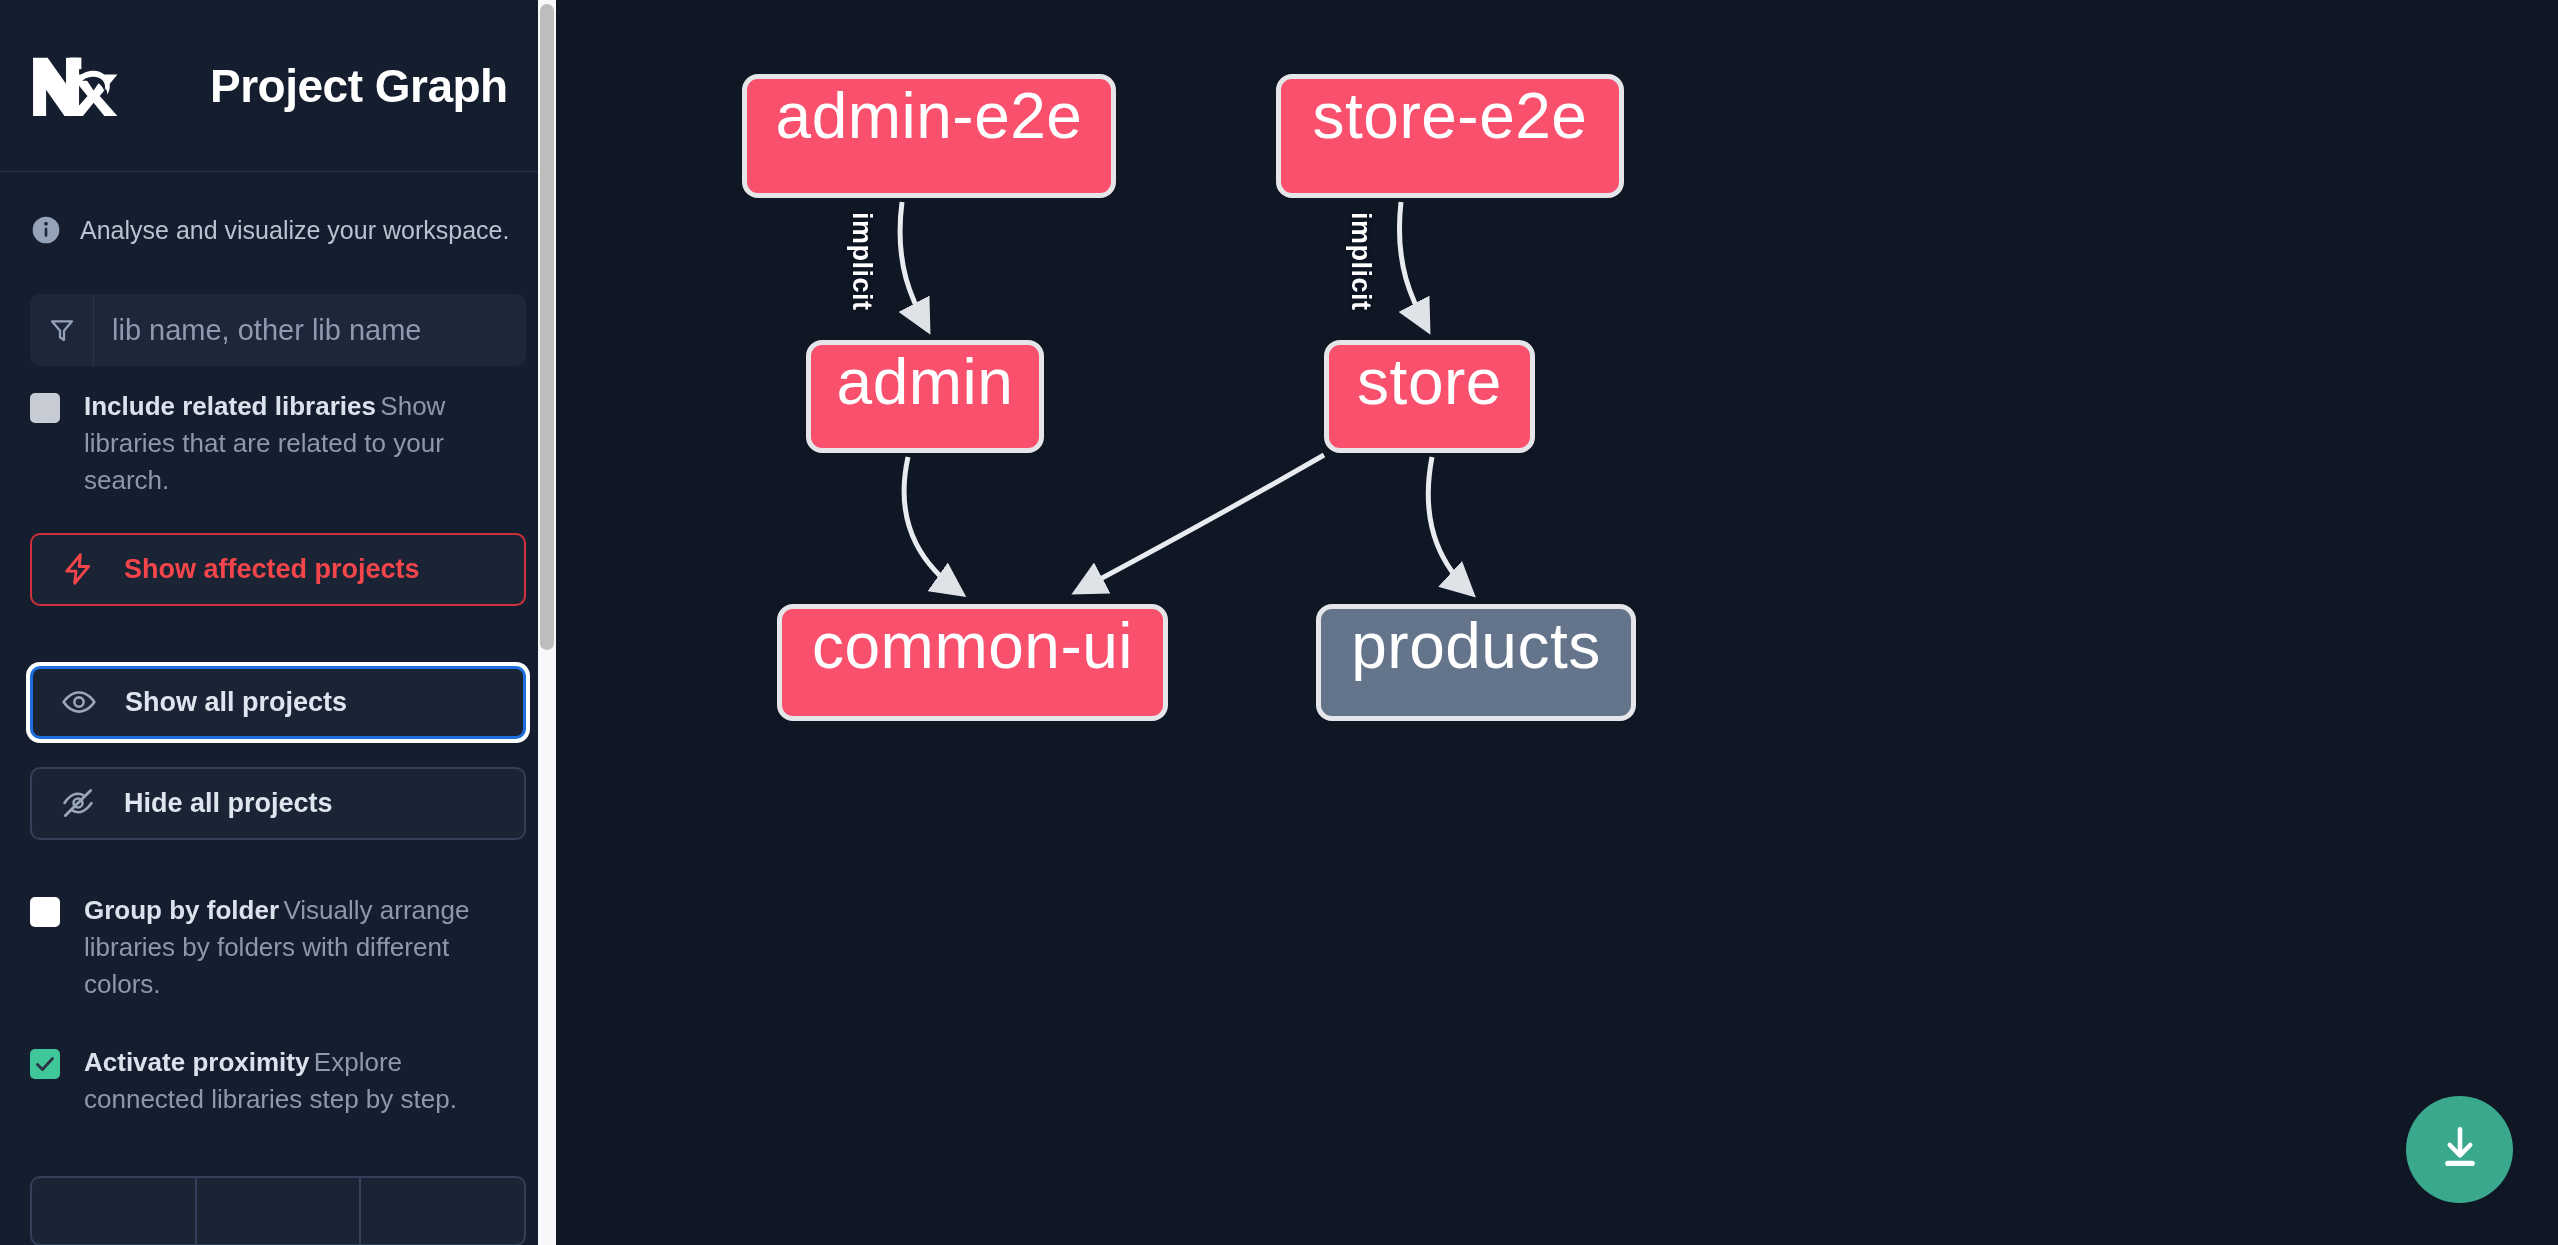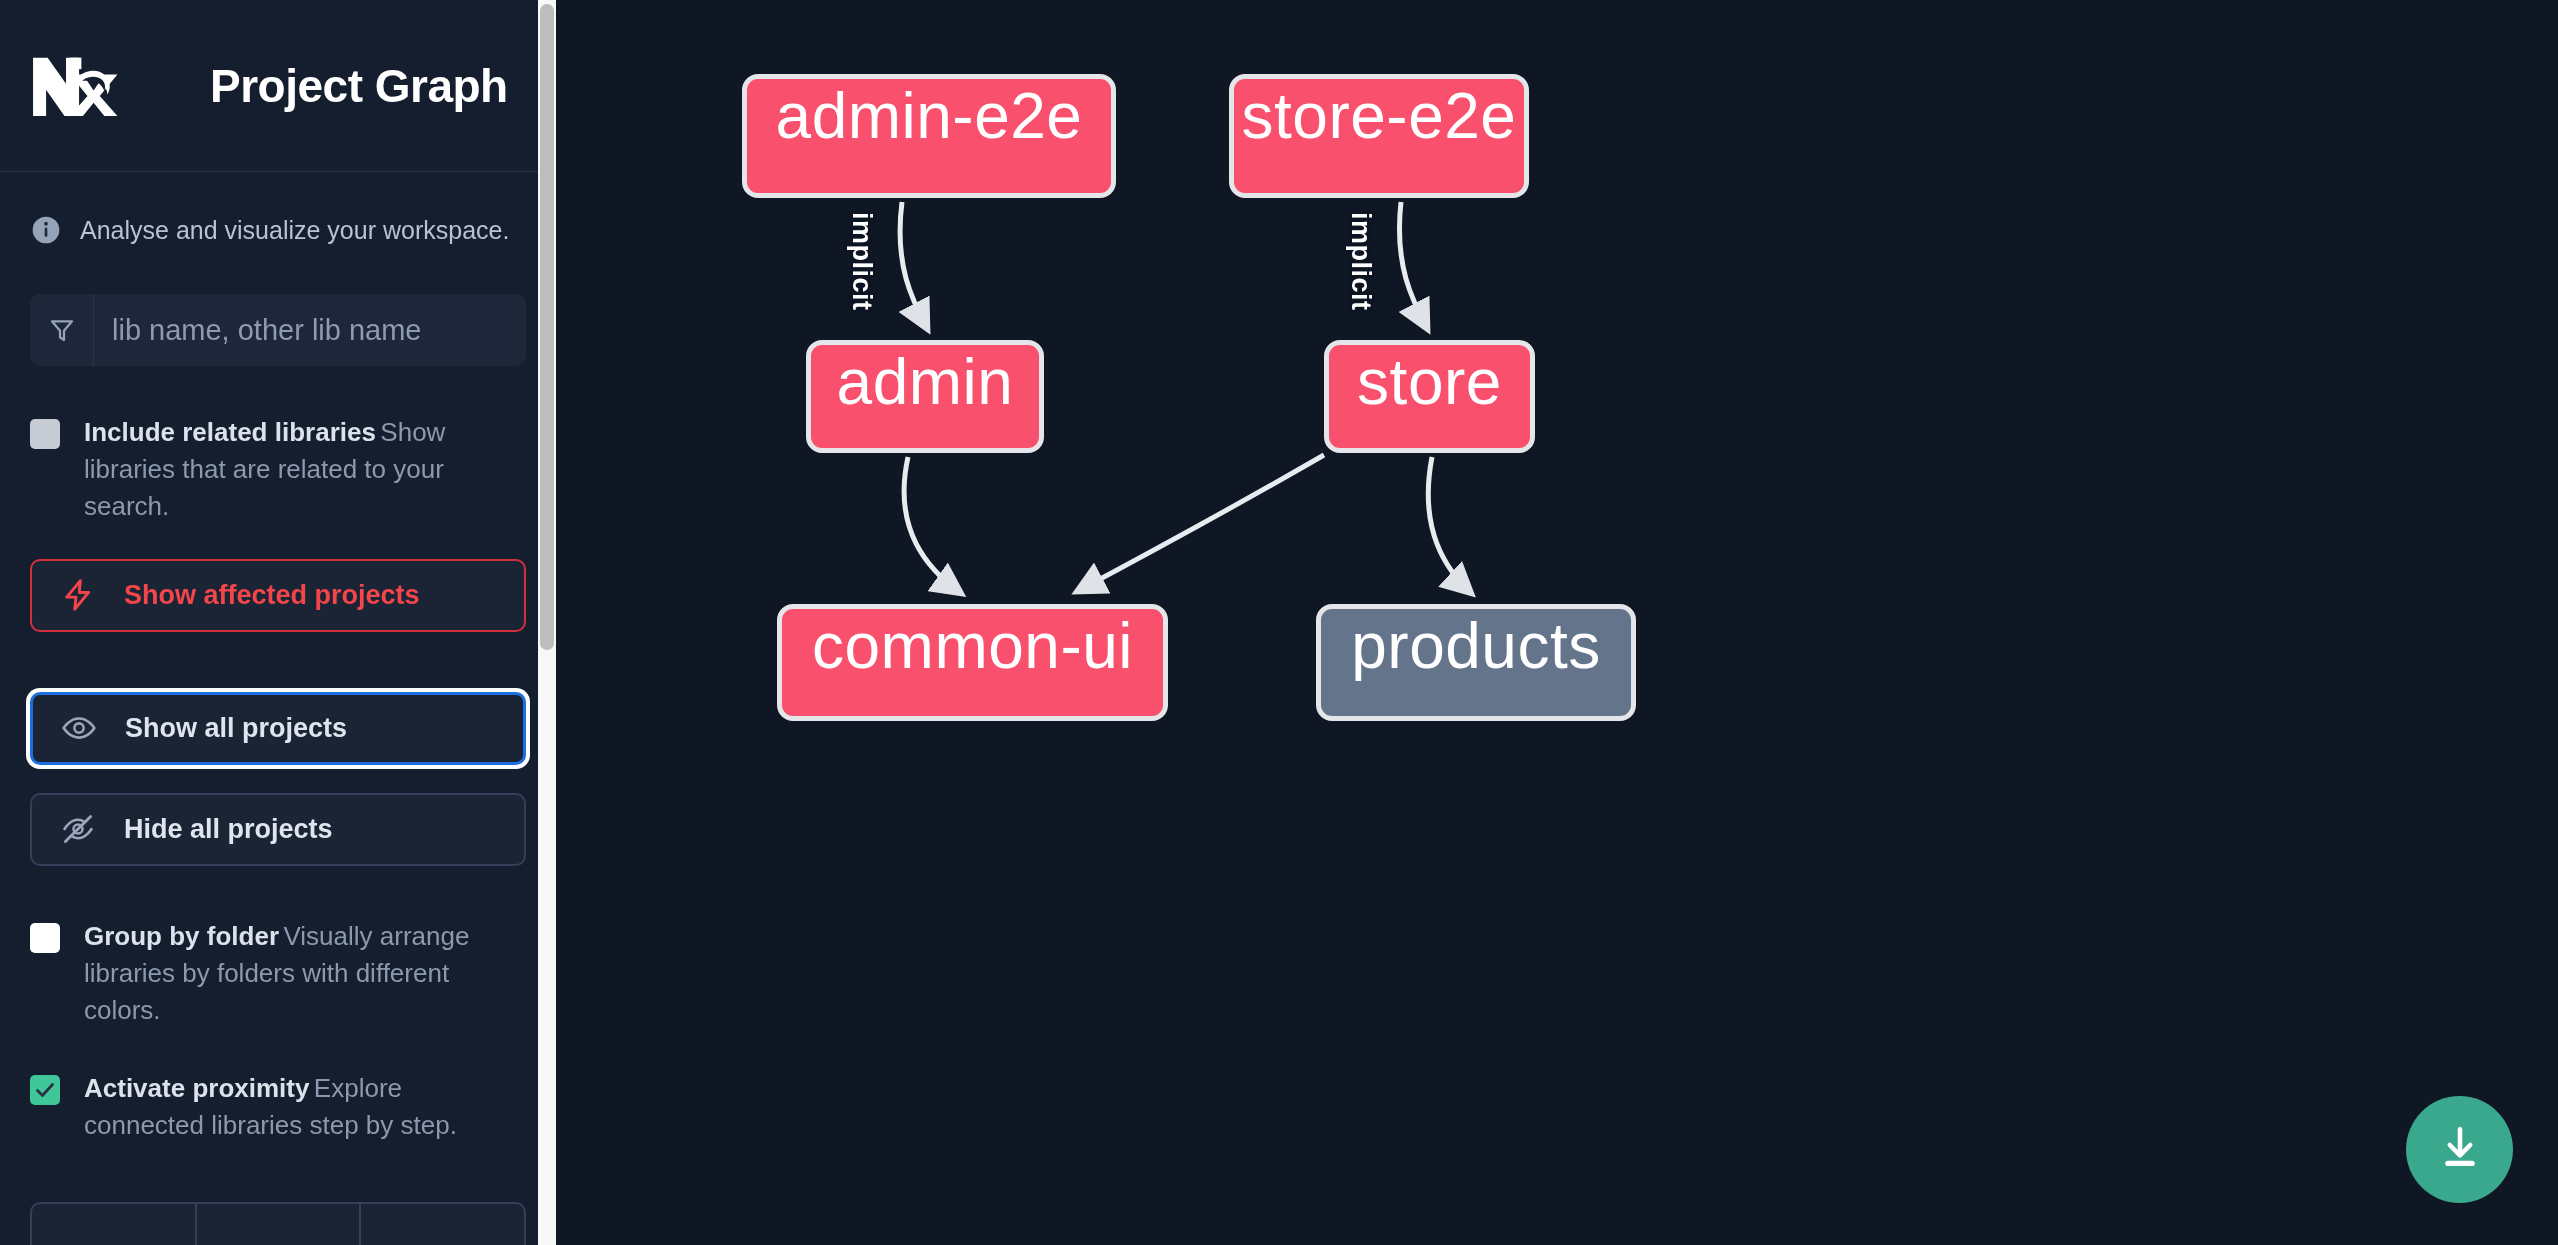--- a/index.html
+++ b/index.html
@@ -72,21 +72,21 @@
     flex: 1 1 auto;
     background: transparent;
     border: 0; outline: none;
     color: #e5e9f0;
     font-family: "Liberation Sans", sans-serif;
     font-size: 29px;
     padding: 0 18px;
   }
   .search-input::placeholder { color: #8d9ab0; }
 
-  .check-row { display: flex; margin-top: 48px; }
+  .check-row { display: flex; margin-top: 22px; }
   .check-box-outer { flex: 0 0 30px; padding-top: 5px; }
   .cbox {
     width: 30px; height: 30px; border-radius: 5px;
     display: block;
     cursor: pointer;
   }
   .cbox.gray   { background: #c6cbd4; }
   .cbox.white  { background: #ffffff; }
   .cbox.green  { background: #3fc79a; position: relative; }
   .cbox.green svg { position: absolute; left: 4px; top: 5px; }
@@ -348,21 +348,21 @@
 
         <path d="M768 455 C 690 500 580 560 520 592"></path>
 
         <path d="M876 457 C 862 530 890 570 916 594"></path>
       </g>
     </svg>
 
     <div class="node affected" style="left:186px; top:74px; width:374px; height:124px;">
       <span>admin-e2e</span>
     </div>
-    <div class="node affected" style="left:673px; top:74px; width:300px; height:124px;">
+    <div class="node affected" style="left:720px; top:74px; width:348px; height:124px;">
       <span>store-e2e</span>
     </div>
     <div class="node affected" style="left:250px; top:340px; width:238px; height:113px;">
       <span>admin</span>
     </div>
     <div class="node affected" style="left:768px; top:340px; width:211px; height:113px;">
       <span>store</span>
     </div>
     <div class="node affected" style="left:221px; top:604px; width:391px; height:117px;">
       <span>common-ui</span>

